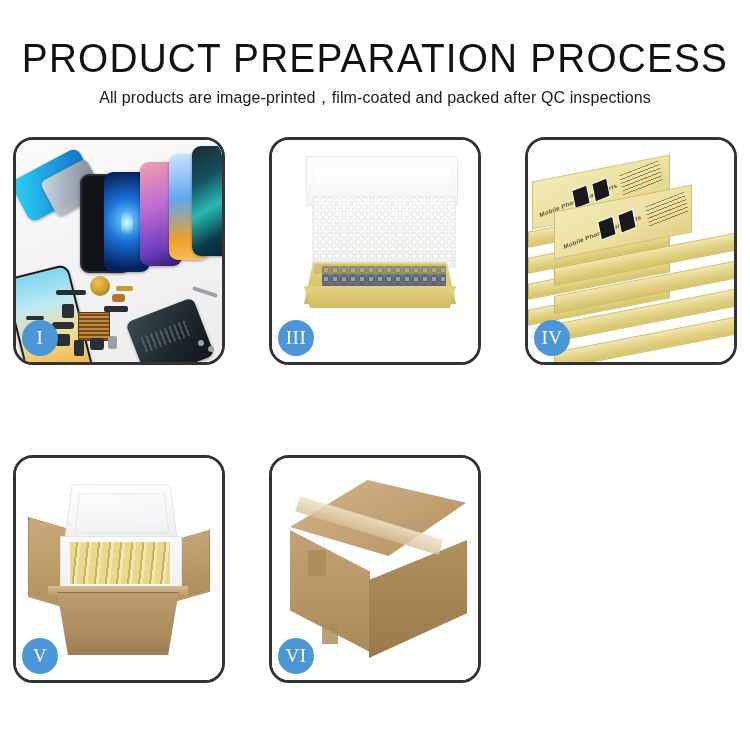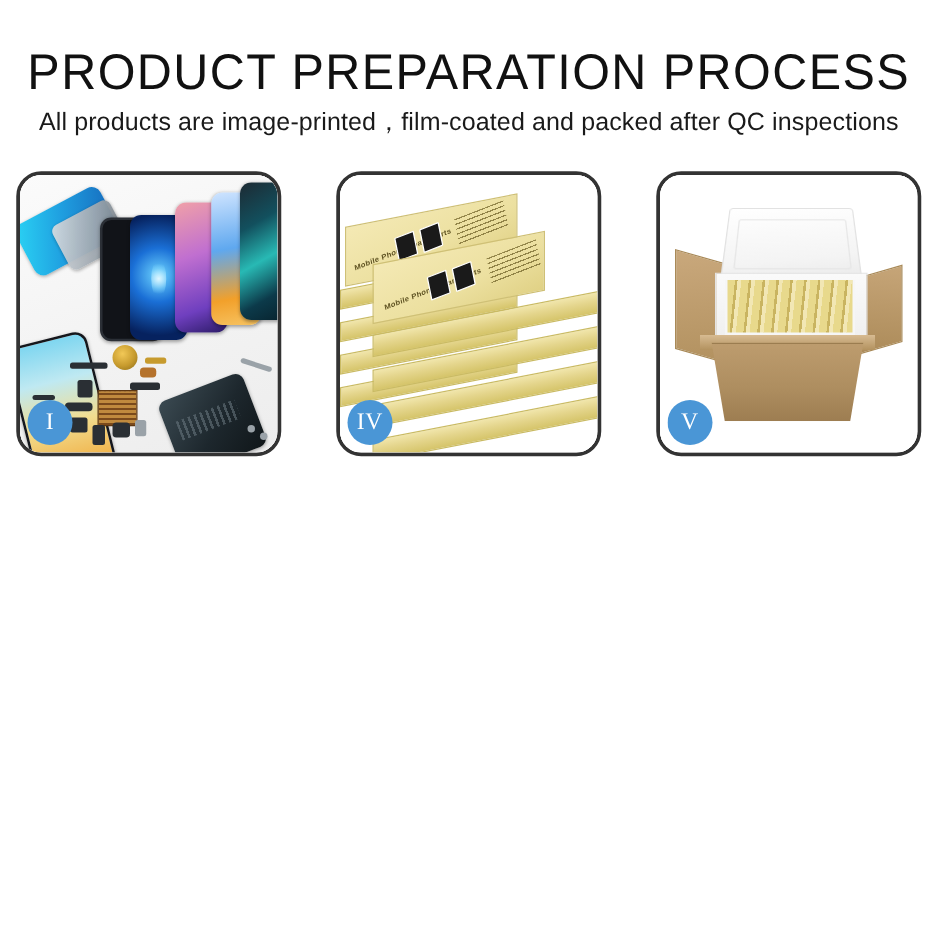--- a/index.html
+++ b/index.html
@@ -39,21 +39,21 @@
     letter-spacing: 1.2px;
     line-height: 44px;
     color: #111111;
     transform: scaleX(0.97);
     white-space: nowrap;
   }
   .subtitle {
     margin: 0;
     padding-top: 8px;
     font-family: "Liberation Sans", sans-serif;
-    font-size: 20px;
+    font-size: 16px;
     font-weight: 400;
     letter-spacing: 0.1px;
     line-height: 20px;
     color: #1a1a1a;
     white-space: nowrap;
   }
 
   
   .grid {
     position: absolute;
@@ -399,20 +399,33 @@
         <div class="part silver" style="left:176px;top:150px;width:26px;height:4px;transform:rotate(18deg);"></div>
         <div class="part silver" style="left:182px;top:200px;width:6px;height:6px;border-radius:50%;"></div>
         <div class="part silver" style="left:192px;top:206px;width:6px;height:6px;border-radius:50%;"></div>
         <div class="part" style="left:10px;top:176px;width:18px;height:4px;"></div>
         <div class="part" style="left:12px;top:186px;width:14px;height:10px;"></div>
       </div>
       <div class="badge">I</div>
     </div>
 
 
+    <div class="panel">
+      <div class="photo">
+        <div class="p3-bg"></div>
+        <div class="bx3-lidback"></div>
+        <div class="bx3-lid"></div>
+        <div class="bx3-foam"></div>
+        <div class="bx3-tray"></div>
+        <div class="bx3-wrap"></div>
+        <div class="bx3-trayfront"></div>
+        <div class="bx3-trayinner"></div>
+      </div>
+      <div class="badge">III</div>
+    </div>
 
     <div class="panel">
       <div class="photo">
         <div class="p4-bg"></div>
 
         <div class="slab" style="left:0px;top:78px;width:140px;height:14px;transform:skewY(-11deg);"></div>
         <div class="slab" style="left:0px;top:104px;width:140px;height:14px;transform:skewY(-11deg);"></div>
         <div class="slab" style="left:0px;top:130px;width:140px;height:14px;transform:skewY(-11deg);"></div>
         <div class="slab" style="left:0px;top:156px;width:140px;height:14px;transform:skewY(-11deg);"></div>
 
@@ -446,15 +459,27 @@
         <div class="foam-lid"></div>
         <div class="foam-box"></div>
         <div class="foam-inner"></div>
         <div class="bars"></div>
         <div class="ct-rim"></div>
         <div class="ct-body"></div>
       </div>
       <div class="badge">V</div>
     </div>
 
+    <div class="panel">
+      <div class="photo">
+        <div class="p6-bg"></div>
+        <div class="c6-top"></div>
+        <div class="c6-left"></div>
+        <div class="c6-right"></div>
+        <div class="c6-tape"></div>
+        <div class="c6-tab" style="left:36px;top:92px;width:18px;height:26px;"></div>
+        <div class="c6-tab" style="left:50px;top:166px;width:16px;height:20px;"></div>
+      </div>
+      <div class="badge">VI</div>
+    </div>
 
   </div>
 </div>
 
 </body></html>

